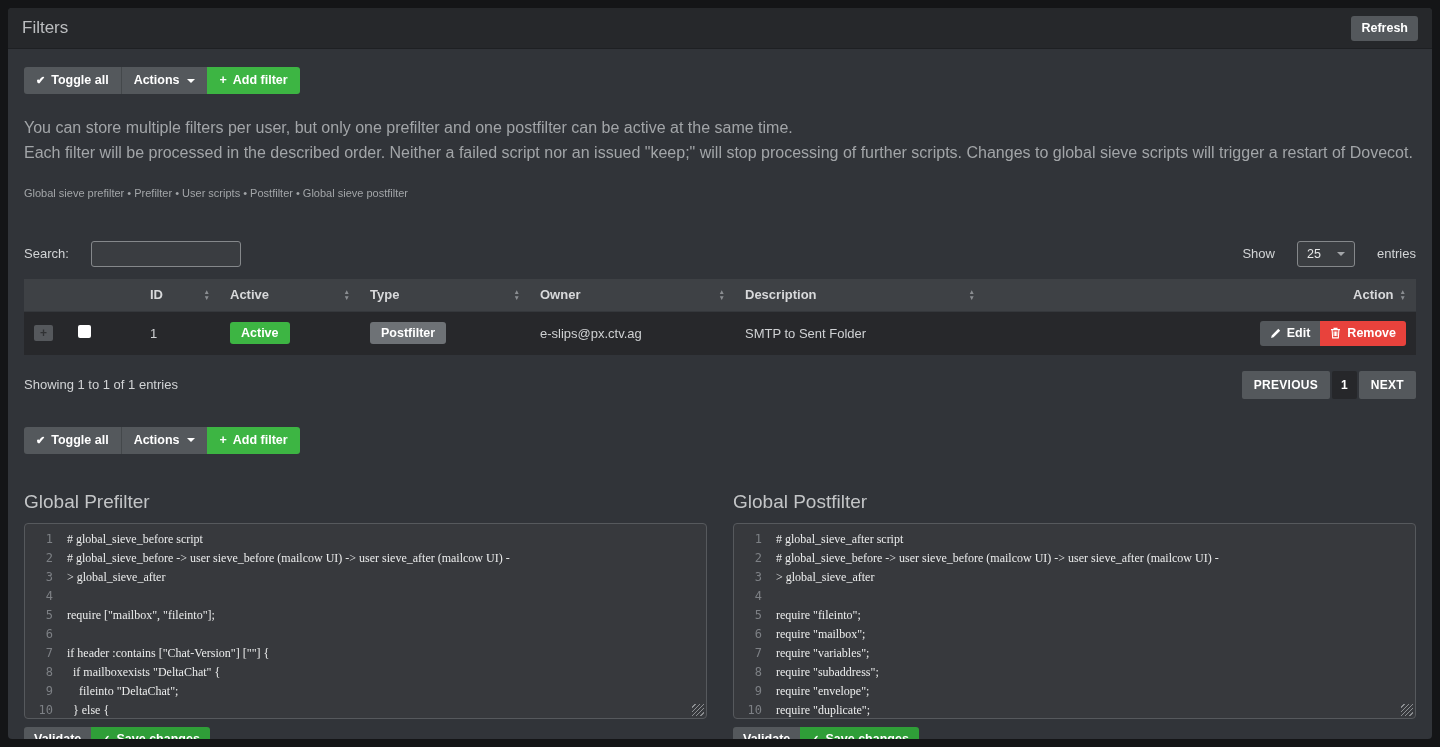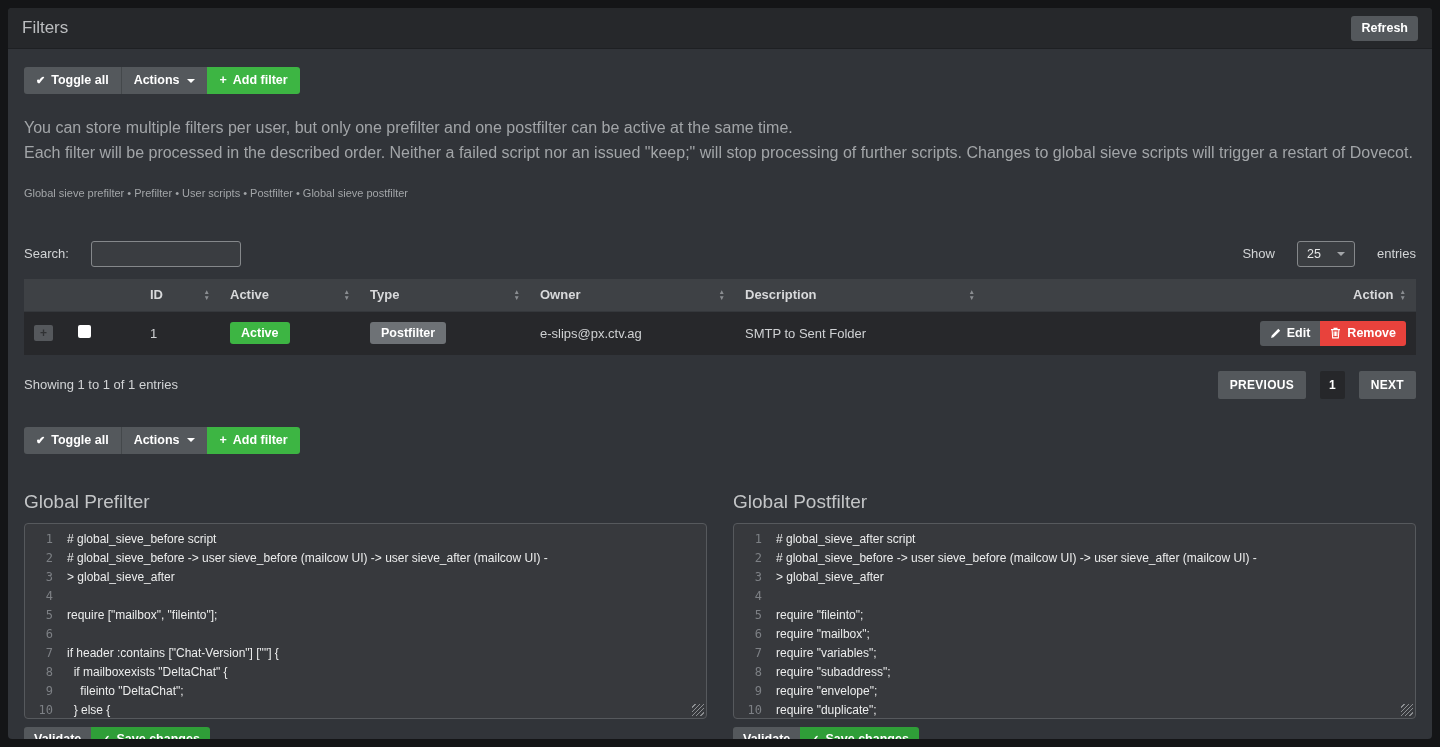--- a/index.html
+++ b/index.html
@@ -78,40 +78,40 @@
   .expand-btn{ width:19px; height:16px; background:#55585c; border:none; border-radius:2px;
     color:#303234; font-weight:700; font-size:12px; line-height:1; display:inline-flex;
     align-items:center; justify-content:center; cursor:pointer; }
   .row-checkbox{ width:13px; height:13px; background:#ffffff; border-radius:2px; display:inline-block; cursor:pointer; }
 
   .action-group{ display:inline-flex; float:right; }
   .action-group .btn svg{ display:block; }
 
   
   .summary-row{ display:flex; justify-content:space-between; align-items:center; margin-top:16px; font-size:13px; color:#d2d4d6; }
-  .pagination{ display:inline-flex; gap:14px; align-items:flex-end; }
+  .pagination{ display:inline-flex; gap:2px; align-items:flex-end; }
   .page-btn{ background:#54585c; color:#fff; font-weight:700; font-size:12px; padding:7px 12px;
     border:none; border-radius:2px; cursor:pointer; font-family:inherit; letter-spacing:.3px; }
   .page-current{ background:#26272a; color:#fff; font-weight:700; font-size:12px; padding:7px 9px;
     border-radius:2px; display:inline-flex; align-items:center; }
 
   .toolbar-bottom{ margin-top:28px; }
 
   
   .editors{ display:flex; gap:26px; margin-top:30px; }
   .editor-col{ flex:1; min-width:0; }
   .editor-title{ font-size:19px; color:#c3c5c7; margin:7px 0 10px; font-weight:400; }
   .code-editor{
     position:relative; background:#37393d; border:1px solid #56595d; border-radius:4px;
     height:196px; overflow:hidden; padding-top:6px; cursor:text;
   }
   .code-line{ display:flex; line-height:19px; }
   .ln{ width:42px; flex:none; text-align:right; padding-right:14px; color:#7d8085;
        font-family:"DejaVu Sans Mono", monospace; font-size:12px; user-select:none; }
-  .code{ white-space:pre; color:#eceded; font-family:Liberation Sans, sans-serif; font-size:12px; }
+  .code{ white-space:pre; color:#eceded; font-family:Liberation Serif, serif; font-size:12px; }
   .resize-handle{ position:absolute; right:2px; bottom:2px; width:12px; height:12px; cursor:nwse-resize;
     background:repeating-linear-gradient(135deg, transparent 0 2px, #9a9da0 2px 3px); opacity:.85; border-bottom-right-radius:3px; }
   .editor-actions{ margin-top:8px; }
 </style>
 </head>
 <body>
 
 <div class="page">
   <div class="panel">
 

